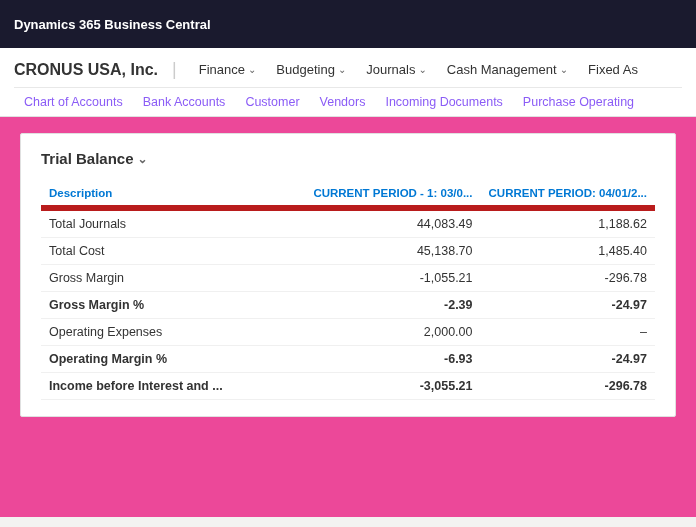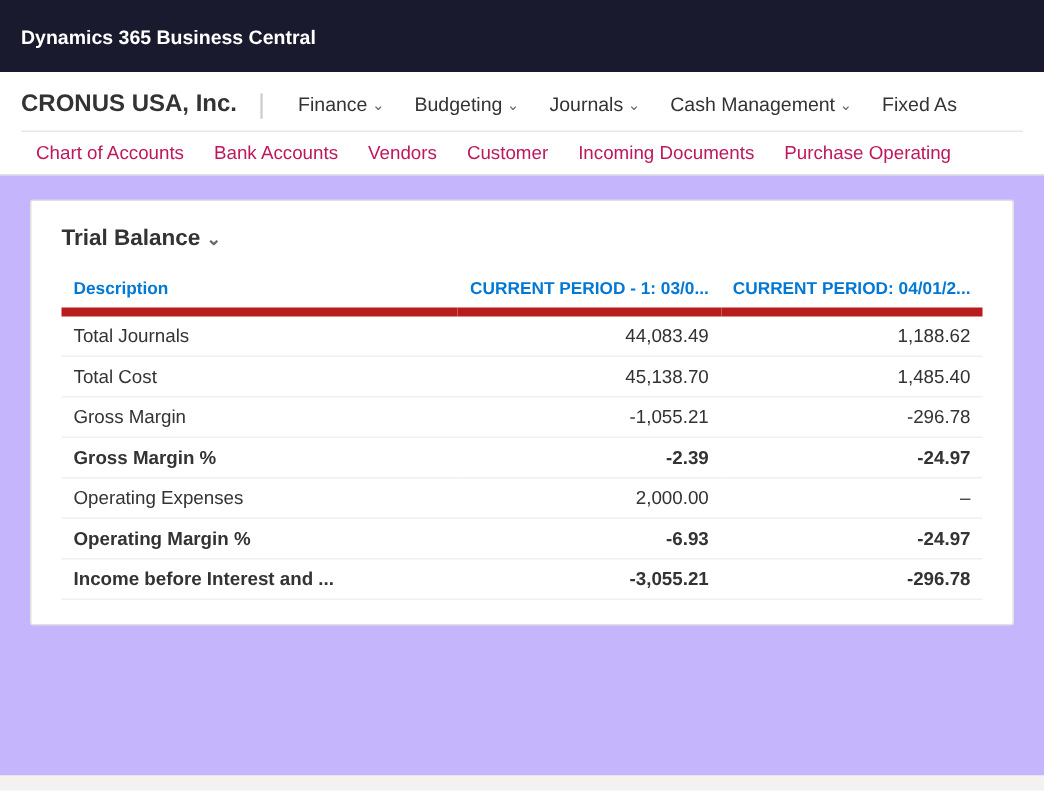--- a/index.html
+++ b/index.html
@@ -58,32 +58,32 @@
     .nav-item .chevron { font-size: 10px; color: #666; }
 
     
     .sub-nav {
       display: flex;
       gap: 0;
       padding: 0;
       border-top: 1px solid #e8e8e8;
     }
     .sub-nav-item {
-      color: #be185d;
+      color: #8b5cf6;
       padding: 7px 10px;
       font-size: 12.5px;
       cursor: pointer;
       white-space: nowrap;
       text-decoration: none;
     }
 
     
     .content {
       padding: 16px 20px;
-      background: #c4b5fd;
+      background: #ec4899;
       min-height: 400px;
     }
 
     
     .card {
       background: white;
       border: 1px solid #e0e0e0;
       border-radius: 2px;
       padding: 16px 20px;
       max-width: 660px;
@@ -164,22 +164,22 @@
         <span class="chevron">⌄</span>
       </span>
       <span class="nav-item">
         <span>Fixed As</span>
       </span>
     </nav>
   </div>
   <div class="sub-nav">
     <a class="sub-nav-item">Chart of Accounts</a>
     <a class="sub-nav-item">Bank Accounts</a>
+    <a class="sub-nav-item">Customer</a>
     <a class="sub-nav-item">Vendors</a>
-    <a class="sub-nav-item">Customer</a>
     <a class="sub-nav-item">Incoming Documents</a>
     <a class="sub-nav-item">Purchase Operating</a>
   </div>
 </div>
 
 <div class="content">
   <div class="card">
     <div class="card-title">
       <span>Trial Balance</span>
       <span class="chevron">⌄</span>

